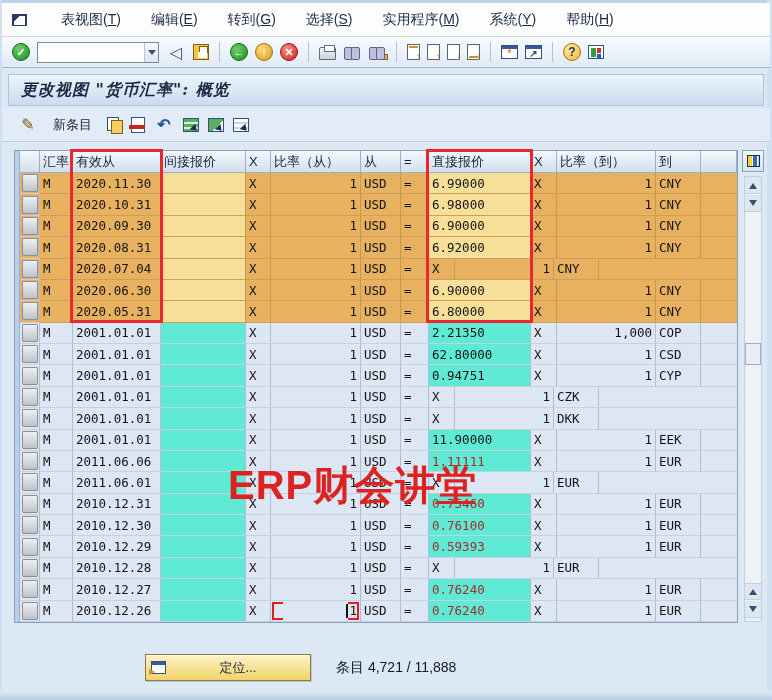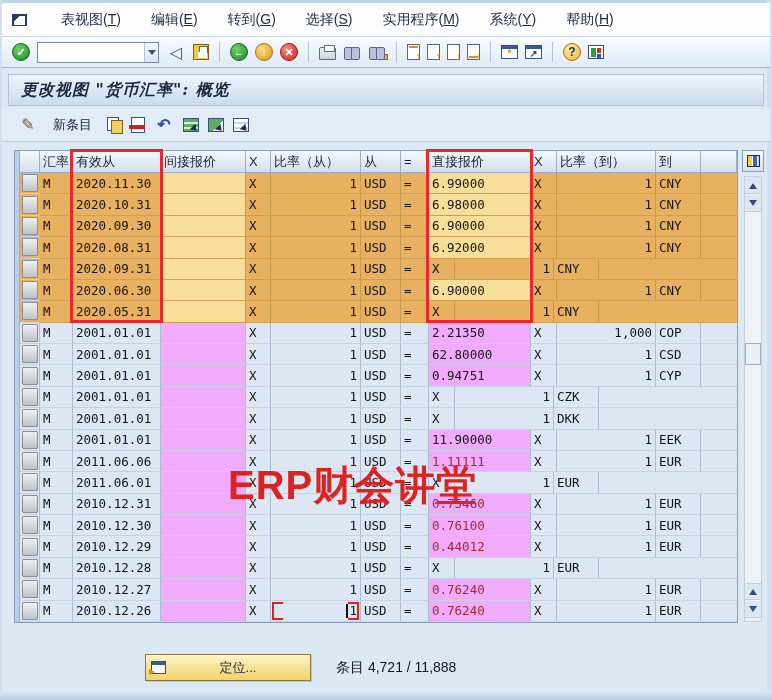--- a/index.html
+++ b/index.html
@@ -98,21 +98,21 @@
   .thead{position:absolute;left:5px;top:0;right:0;height:22px;display:flex;
          background:linear-gradient(#f4f8fc,#d2dfec);border-bottom:1px solid #9ab0c6;}
   .hcell{border-right:1px solid #9ab0c6;font-size:13px;color:#142038;
          display:flex;align-items:center;padding-left:3px;overflow:hidden;white-space:nowrap;}
   .tbody{position:absolute;left:5px;top:22px;right:0;bottom:0;display:flex;flex-direction:column;}
   .trow{display:flex;height:21.43px;background:var(--rowbg);}
   .trow .cell{border-right:1px solid var(--grid);border-bottom:1px solid var(--rowline);
         font:12.5px "DejaVu Sans Mono",monospace;color:#141414;
         display:flex;align-items:center;padding:0 3px;overflow:hidden;white-space:nowrap;}
   .trow .cell.ar{justify-content:flex-end;}
-  .trow .cell.inp{background:#f0abfc;}
+  .trow .cell.inp{background:#5eead4;}
   .trow.selr{background:var(--selbg);}
   .trow.selr .cell{border-bottom-color:#cf9f54;border-right-color:#c49a50;}
   .trow.selr .cell.inp{background:var(--selinp);}
   .trow .cell.redv{color:var(--redtxt);}
   .selcell{width:20px;display:flex;align-items:center;justify-content:center;
            border-right:1px solid var(--grid);border-bottom:1px solid var(--rowline);}
   .selbtn{width:16px;height:18px;background:linear-gradient(#f0f0f2,#bec2c8);
           border:1px solid #8a9098;border-radius:1px;}
   .bracket{position:relative;}
   .bracket::before,.bracket::after{content:"";position:absolute;top:1px;bottom:1px;width:9px;
@@ -324,21 +324,21 @@
         <div class="cell " style="width: 26px;">X</div>
         <div class="cell ar" style="width: 99px;">1</div>
         <div class="cell " style="width: 45px;">CNY</div>
         <div class="cell" style="flex: 1 1 0%; border-right: none;"></div>
       </div>
       <div class="trow selr">
         <div class="selcell">
           <span class="selbtn"></span>
         </div>
         <div class="cell " style="width: 33px;">M</div>
-        <div class="cell " style="width: 88px;">2020.09.31</div>
+        <div class="cell " style="width: 88px;">2020.07.04</div>
         <div class="cell inp" style="width: 85px;"></div>
         <div class="cell " style="width: 25px;">X</div>
         <div class="cell ar" style="width: 90px;">1</div>
         <div class="cell " style="width: 40px;">USD</div>
         <div class="cell " style="width: 28px;">=</div>
         <div class="cell " style="width: 26px;">X</div>
         <div class="cell ar" style="width: 99px;">1</div>
         <div class="cell " style="width: 45px;">CNY</div>
         <div class="cell" style="flex: 1 1 0%; border-right: none;"></div>
       </div>
@@ -363,20 +363,21 @@
         <div class="selcell">
           <span class="selbtn"></span>
         </div>
         <div class="cell " style="width: 33px;">M</div>
         <div class="cell " style="width: 88px;">2020.05.31</div>
         <div class="cell inp" style="width: 85px;"></div>
         <div class="cell " style="width: 25px;">X</div>
         <div class="cell ar" style="width: 90px;">1</div>
         <div class="cell " style="width: 40px;">USD</div>
         <div class="cell " style="width: 28px;">=</div>
+        <div class="cell inp" style="width: 102px;">6.80000</div>
         <div class="cell " style="width: 26px;">X</div>
         <div class="cell ar" style="width: 99px;">1</div>
         <div class="cell " style="width: 45px;">CNY</div>
         <div class="cell" style="flex: 1 1 0%; border-right: none;"></div>
       </div>
       <div class="trow">
         <div class="selcell">
           <span class="selbtn"></span>
         </div>
         <div class="cell " style="width: 33px;">M</div>
@@ -546,21 +547,21 @@
         <div class="selcell">
           <span class="selbtn"></span>
         </div>
         <div class="cell " style="width: 33px;">M</div>
         <div class="cell " style="width: 88px;">2010.12.29</div>
         <div class="cell inp" style="width: 85px;"></div>
         <div class="cell " style="width: 25px;">X</div>
         <div class="cell ar" style="width: 90px;">1</div>
         <div class="cell " style="width: 40px;">USD</div>
         <div class="cell " style="width: 28px;">=</div>
-        <div class="cell inp redv" style="width: 102px;">0.44012</div>
+        <div class="cell inp redv" style="width: 102px;">0.59393</div>
         <div class="cell " style="width: 26px;">X</div>
         <div class="cell ar" style="width: 99px;">1</div>
         <div class="cell " style="width: 45px;">EUR</div>
         <div class="cell" style="flex: 1 1 0%; border-right: none;"></div>
       </div>
       <div class="trow">
         <div class="selcell">
           <span class="selbtn"></span>
         </div>
         <div class="cell " style="width: 33px;">M</div>

